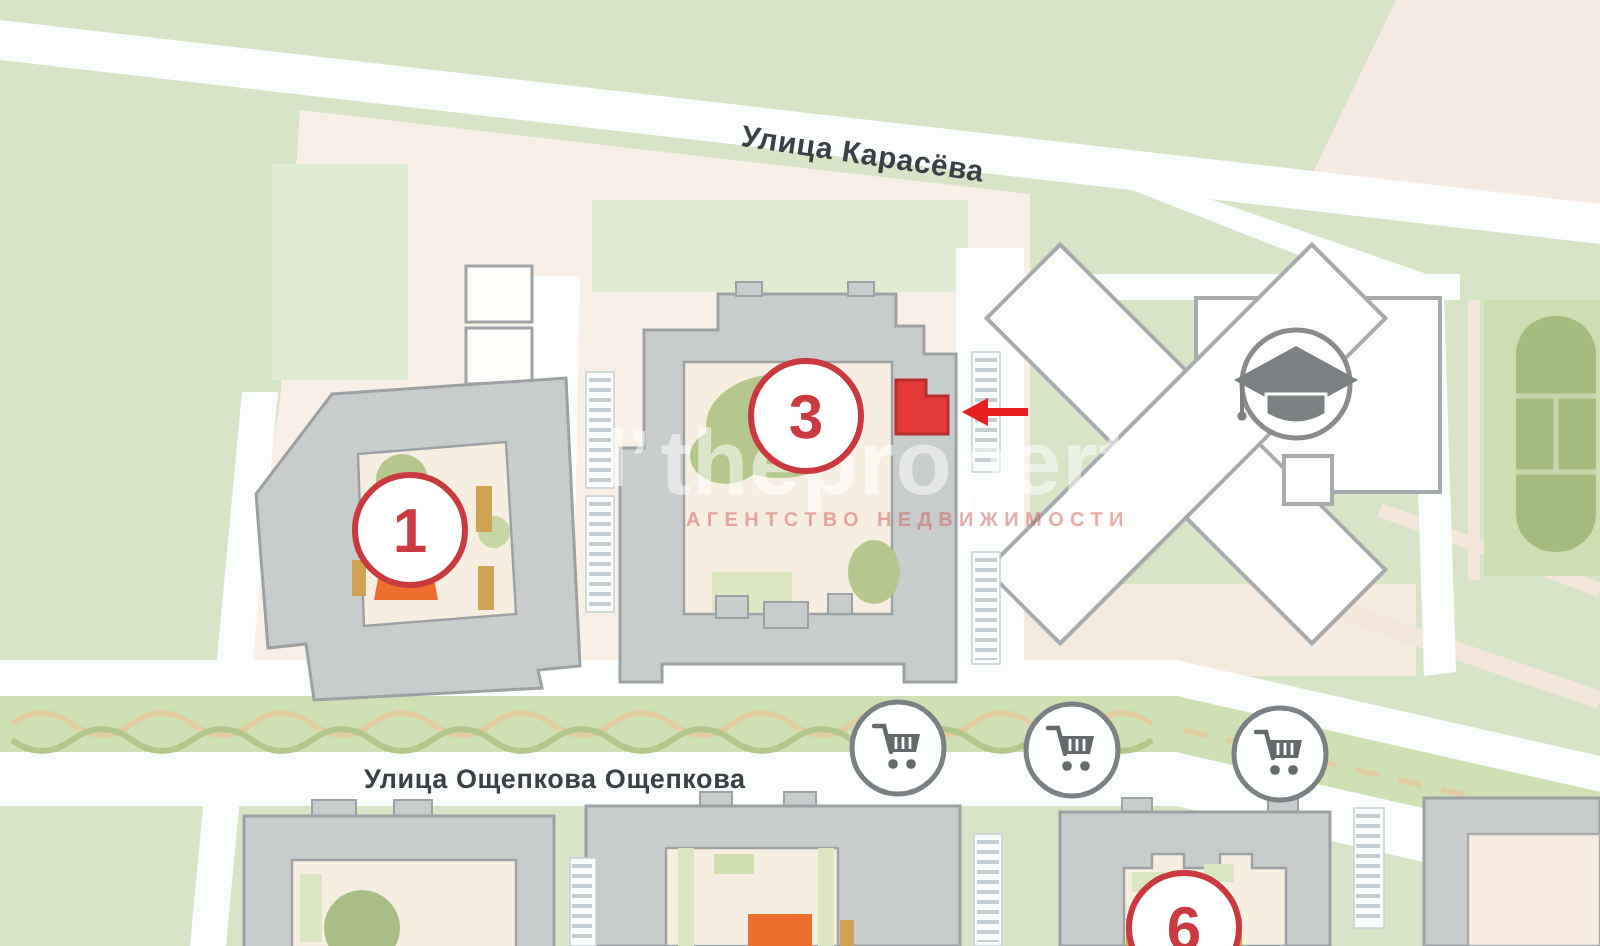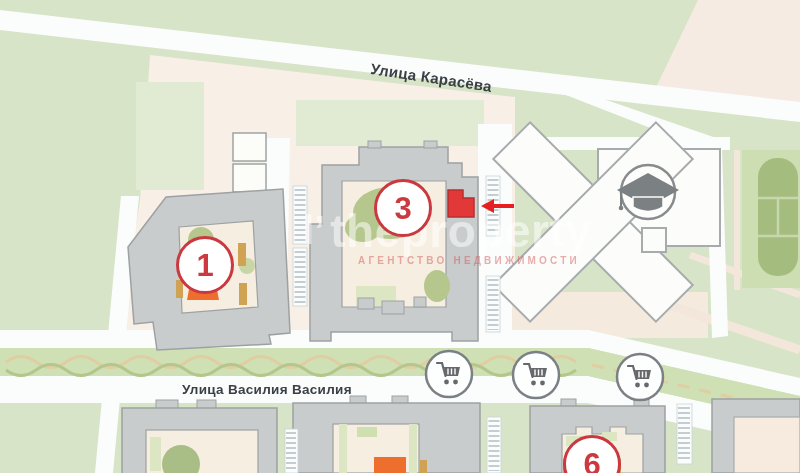--- a/index.html
+++ b/index.html
@@ -21,21 +21,21 @@
     font-size:31px;font-weight:bold;display:flex;align-items:center;justify-content:center;
     line-height:1;
   }
   .marker.m1{left:176px;top:236px;}
   .marker.m3{left:374px;top:179px;}
   .marker.m6{left:563px;top:435px;}
   .watermark{position:absolute;left:303px;top:208px;width:340px;height:70px;pointer-events:none;}
   .wm-row{position:absolute;left:0;top:0;display:flex;align-items:flex-start;}
   .wm-logo{font-size:40px;font-weight:bold;color:rgba(255,255,255,.55);margin-right:5px;line-height:1.1;}
   .wm-title{font-size:46px;font-weight:bold;color:rgba(255,255,255,.52);letter-spacing:.5px;line-height:1;}
-  .wm-sub{position:absolute;left:55px;top:47px;font-size:10px;font-weight:bold;
+  .wm-sub{position:absolute;left:40px;top:47px;font-size:10px;font-weight:bold;
     letter-spacing:3.2px;color:rgba(211,92,92,.5);white-space:nowrap;}
 </style>
 </head>
 <body>
 
 <div class="map">
 
   <svg width="800" height="473" viewBox="0 0 800 473">
 
     <g>
@@ -230,19 +230,19 @@
 
   <div class="watermark">
     <div class="wm-row">
       <span class="wm-logo">l’</span>
       <span class="wm-title">theproperty</span>
     </div>
     <div class="wm-sub">АГЕНТСТВО НЕДВИЖИМОСТИ</div>
   </div>
 
   <div class="street-label karaseva">Улица Карасёва</div>
-  <div class="street-label oshchepkova">Улица Василия Василия</div>
+  <div class="street-label oshchepkova">Улица Ощепкова Ощепкова</div>
 
   <div class="marker m1">1</div>
   <div class="marker m3">3</div>
   <div class="marker m6">6</div>
 
 </div>
 
 </body></html>

